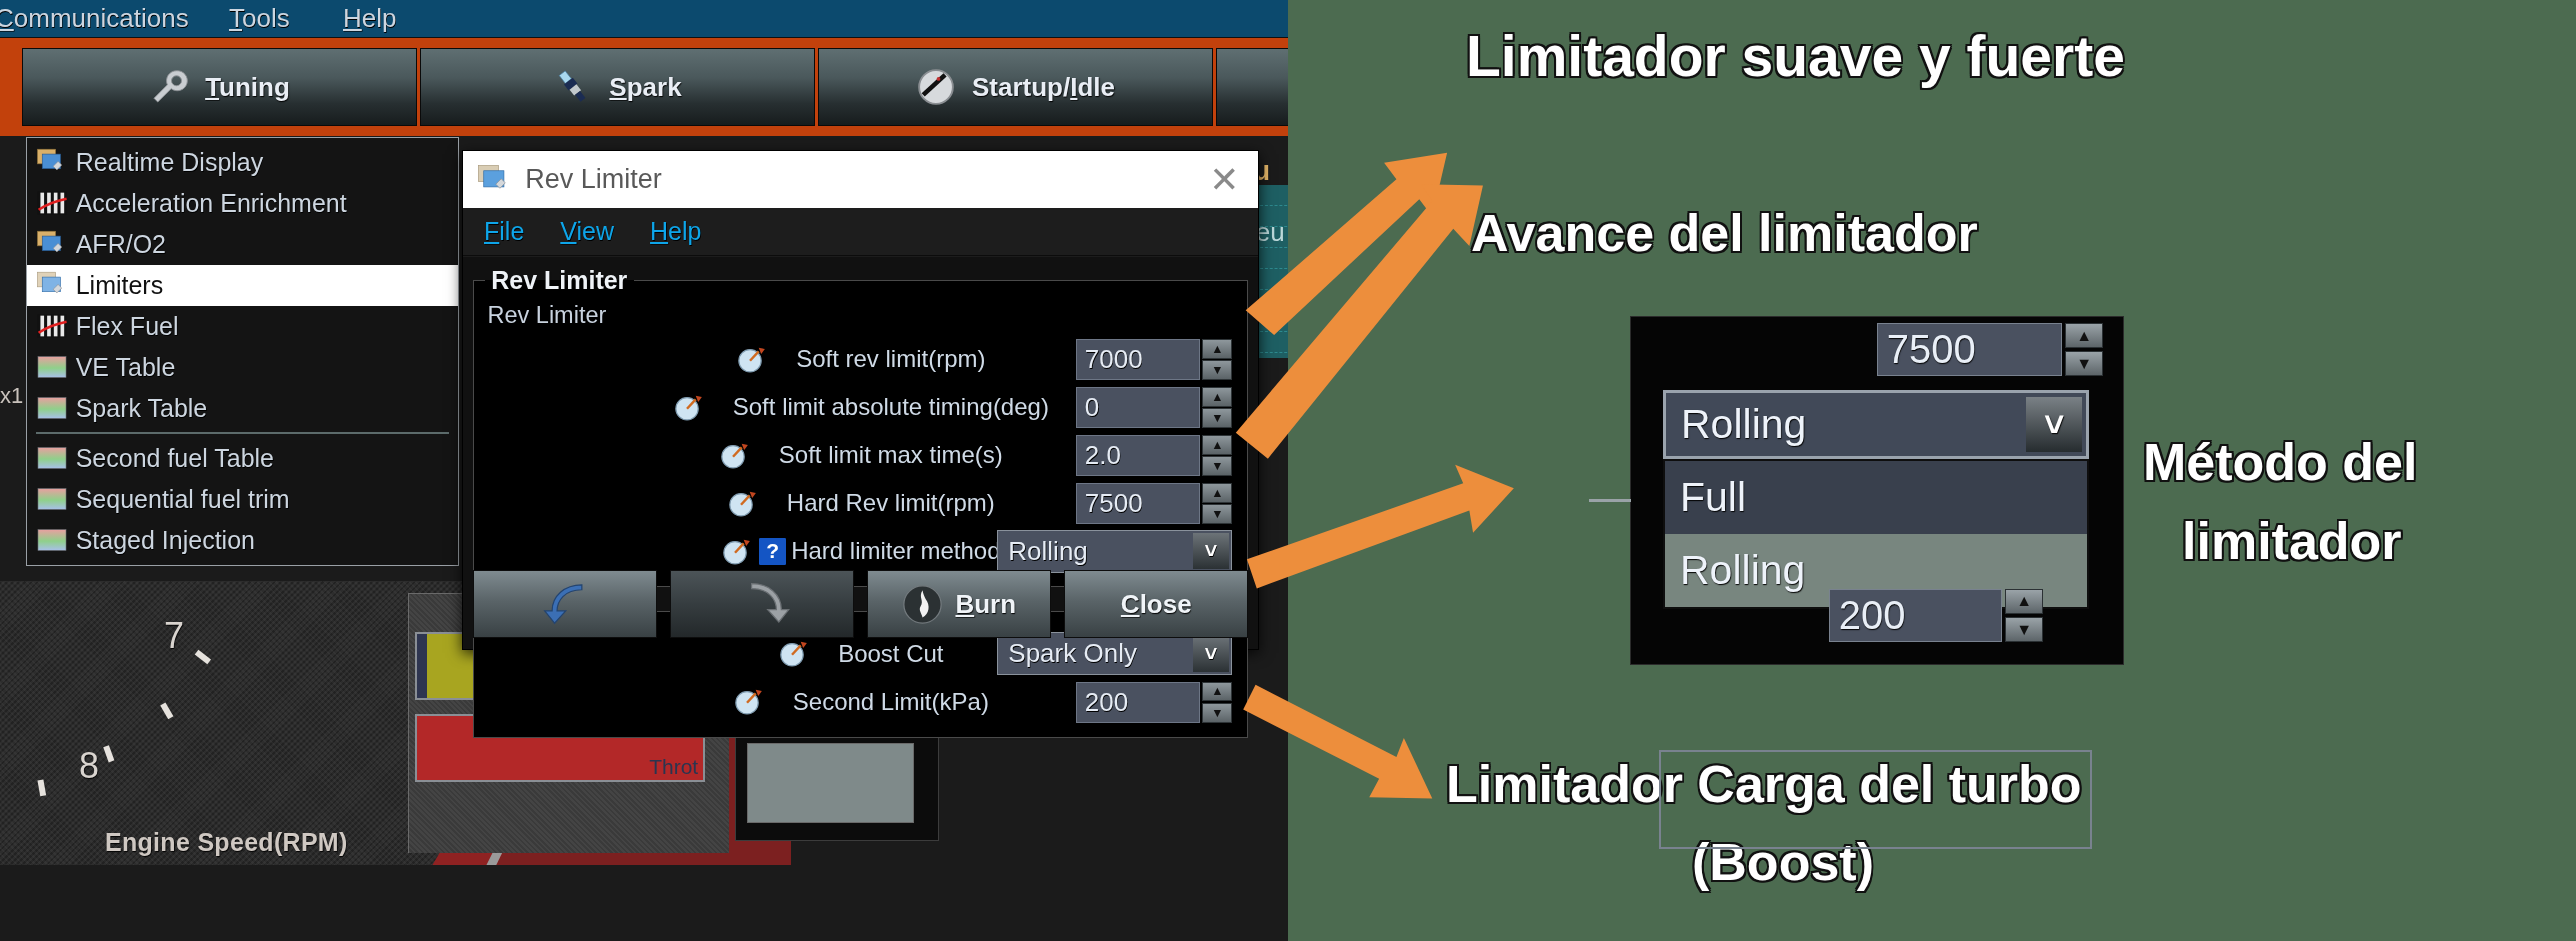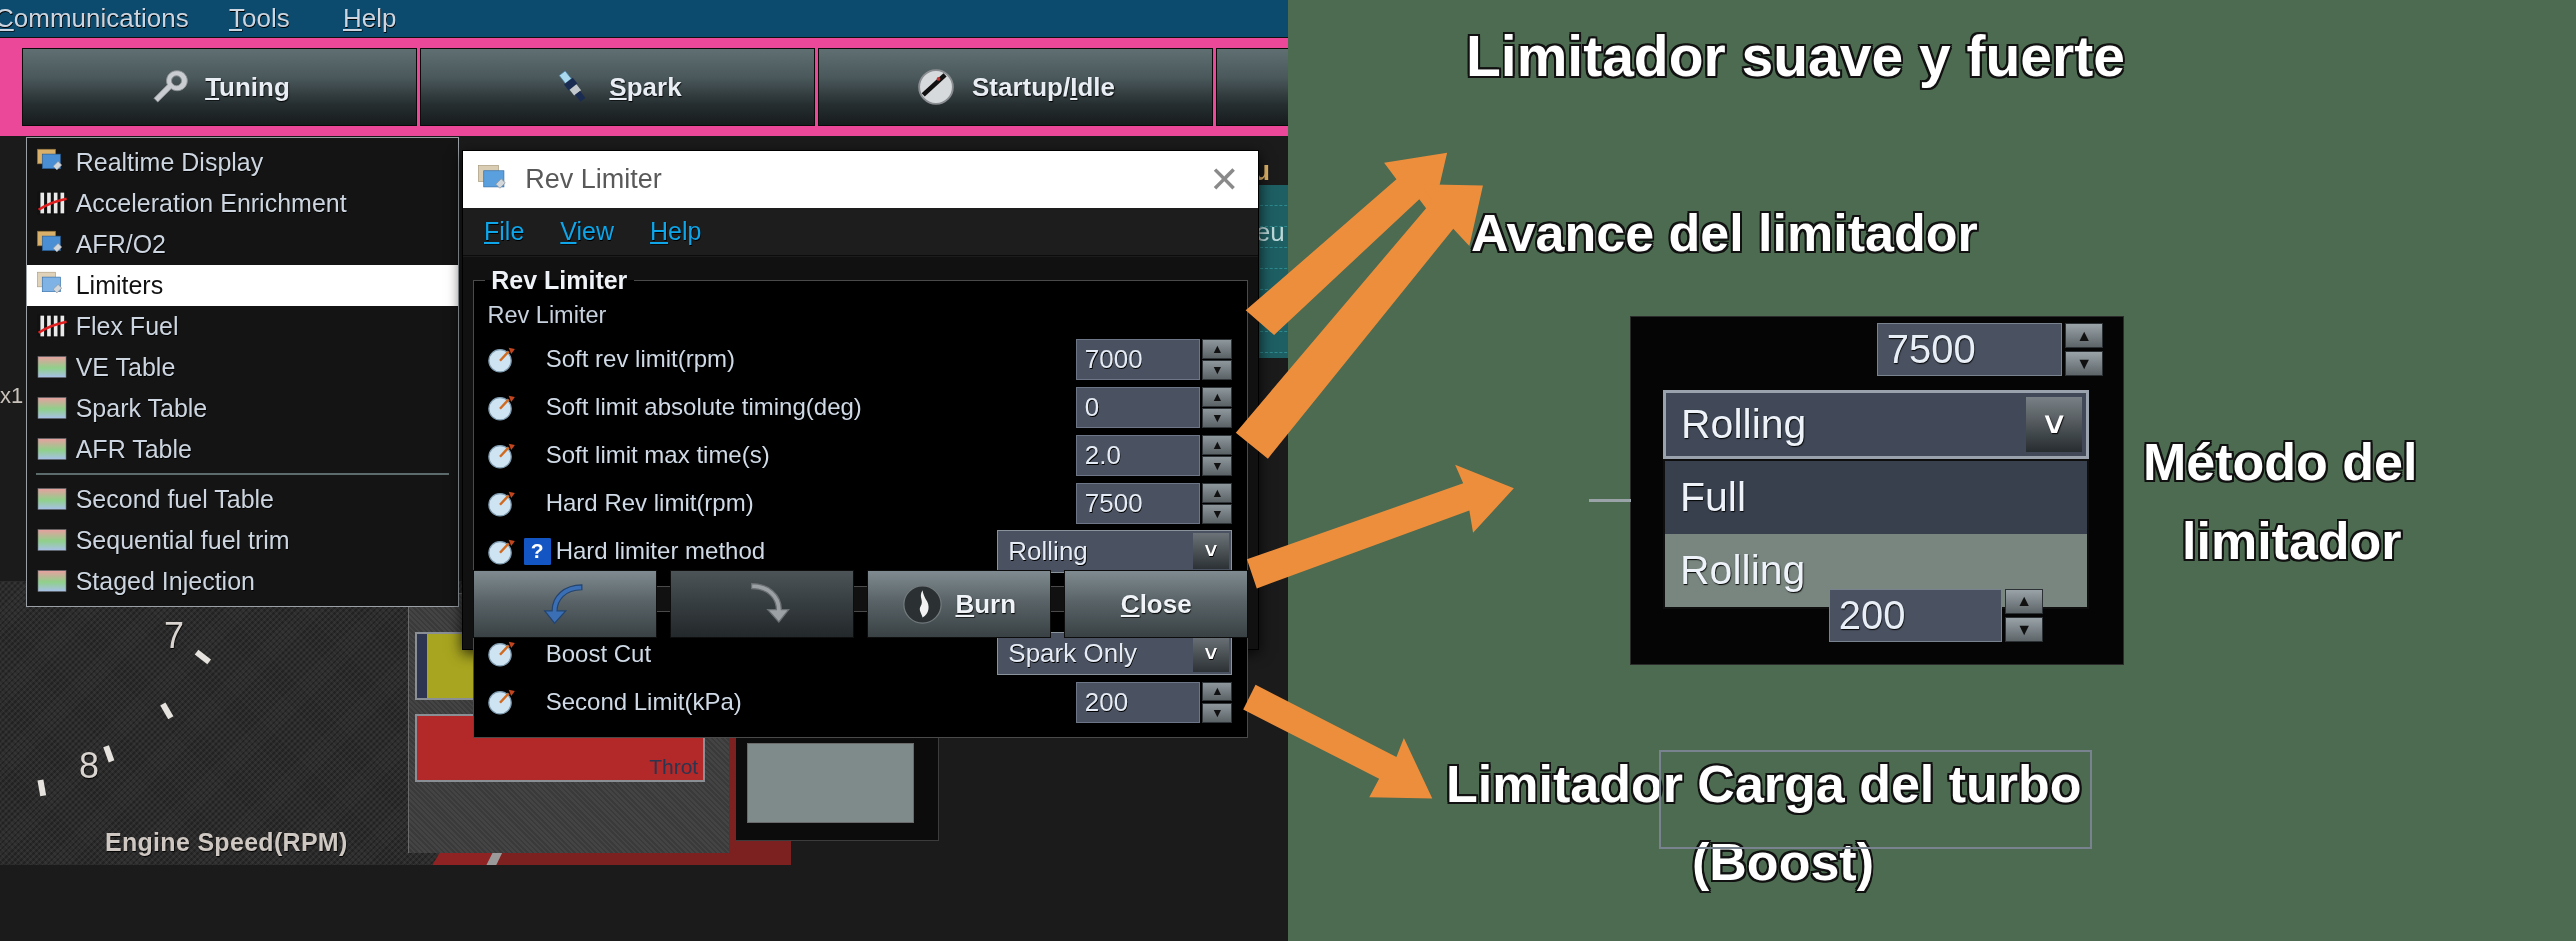--- a/index.html
+++ b/index.html
@@ -89,21 +89,21 @@
     position:absolute; top:3.1px;
     color:#cdd6e0; font-size:26px; line-height:31px;
     text-shadow:0.6px 0.6px 0.6px #000;
     white-space:nowrap;
   }
   .menu-item u{ text-decoration:underline; }
 
   
   #tabstrip{
     position:absolute; left:0; top:38px; width:100%; height:98px;
-    background:#ec4899;
+    background:#c2410c;
     padding:5px 0 0 0;
   }
   .tab{
     position:absolute; top:10px; height:78px;
     background:linear-gradient(180deg,#5f6f72 0%,#4a585b 38%,#272f31 72%,#171c1d 100%);
     border:1.2px solid #0a0a0a;
     display:flex; align-items:center; justify-content:center; gap:16px;
     color:#e9eef5; font-size:26px; font-weight:bold;
     text-shadow:0.6px 0.6px 1.2px #000;
   }
@@ -153,21 +153,21 @@
     border:1.9px solid #4a4a4a; background:#000; margin-bottom:10px;
     padding:3.7px 11px 11px 11px; position:relative;
   }
   fieldset.grp > legend{
     color:#eef2f6; font-size:25px; font-weight:bold; padding:0 6.2px;
     text-shadow:0.6px 0.6px 1.2px #000;
   }
   .sub-label{ color:#c8d2de; font-size:23.5px; margin:3.7px 0 6.2px 2.5px; text-shadow:0.6px 0.6px 0.6px #000;}
 
   .field-row{
-    display:flex; align-items:center; height:48px; position:relative;
+    display:flex; align-items:center; height:48px; position:relative;justify-content:center;
   }
   .f-icon{ width:35px; height:31px; flex:0 0 auto; margin-right:3.7px;}
   .q-icon{
     width:27px;height:27px;flex:0 0 auto;background:#1455c4;color:#fff;
     font-size:21px;font-weight:bold;display:flex;align-items:center;justify-content:center;
     margin-right:5px; border-radius:1.2px;
   }
   .f-label{ color:#cfdae6; font-size:24px; white-space:nowrap; text-shadow:0.6px 0.6px 0.6px #000;}
   .f-label.indent{ margin-left:22px; }
 
@@ -435,26 +435,20 @@
       <span>VE Table</span>
     </div>
 
     <div class="tm-item">
       <svg class="tm-icon" viewBox="0 0 52 46">
         <rect x="3" y="6" width="46" height="34" fill="url(#tg1)" stroke="#6f7478"></rect>
       </svg>
       <span>Spark Table</span>
     </div>
 
-    <div class="tm-item">
-      <svg class="tm-icon" viewBox="0 0 52 46">
-        <rect x="3" y="6" width="46" height="34" fill="url(#tg1)" stroke="#6f7478"></rect>
-      </svg>
-      <span>AFR Table</span>
-    </div>
 
     <div class="tm-sep"></div>
 
     <div class="tm-item">
       <svg class="tm-icon" viewBox="0 0 52 46">
         <rect x="3" y="6" width="46" height="34" fill="url(#tg1)" stroke="#6f7478"></rect>
       </svg>
       <span>Second fuel Table</span>
     </div>
 

